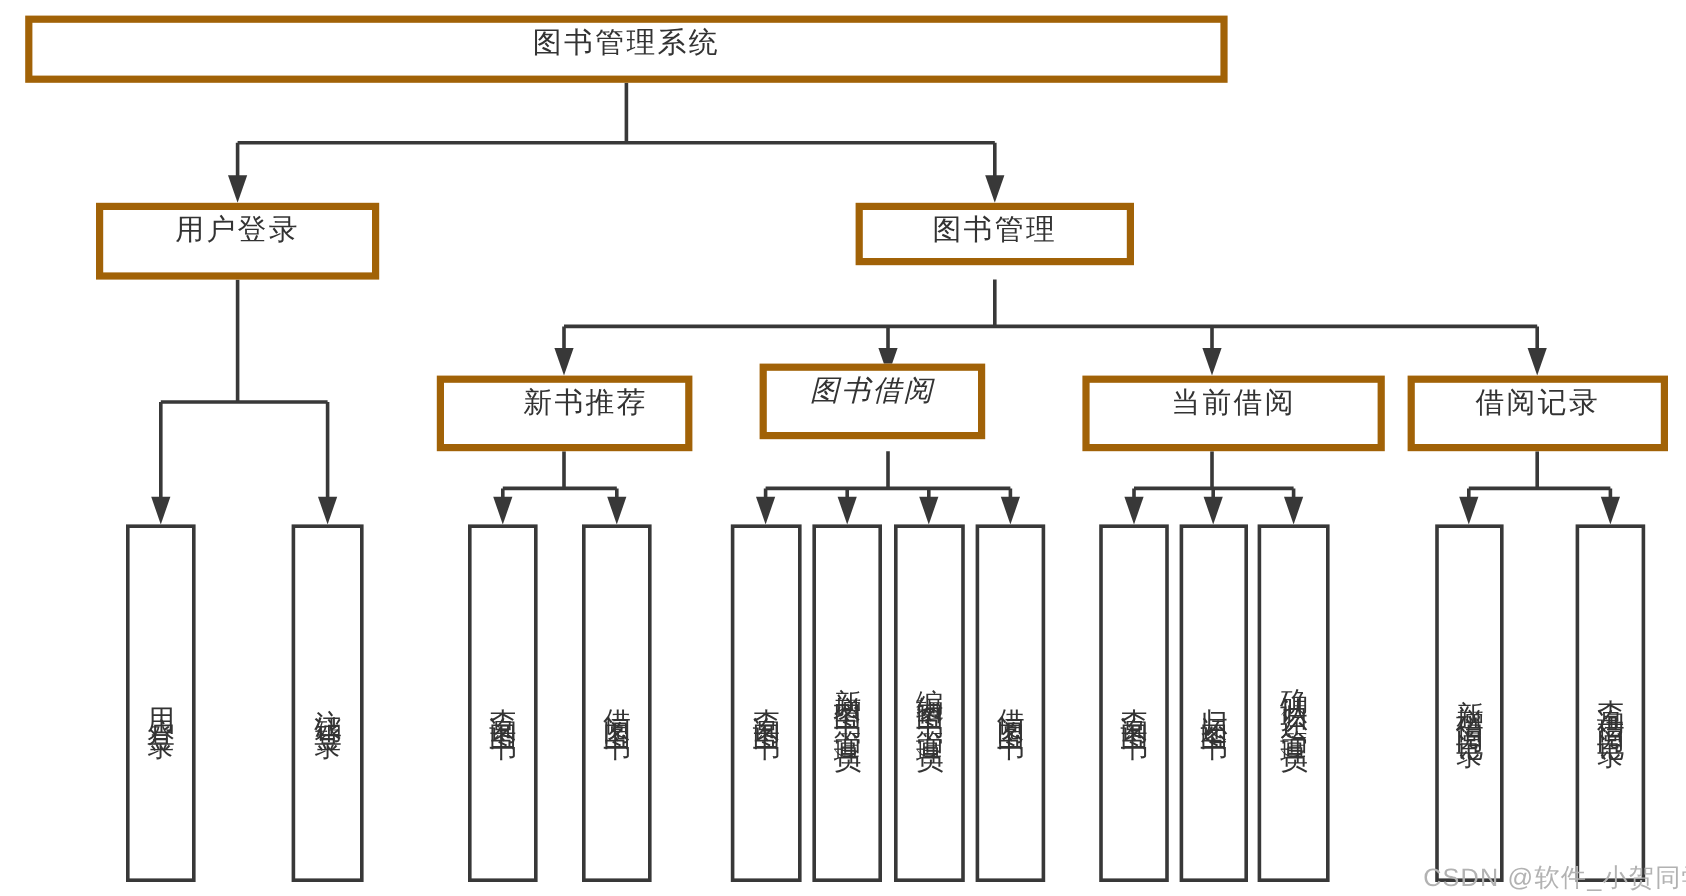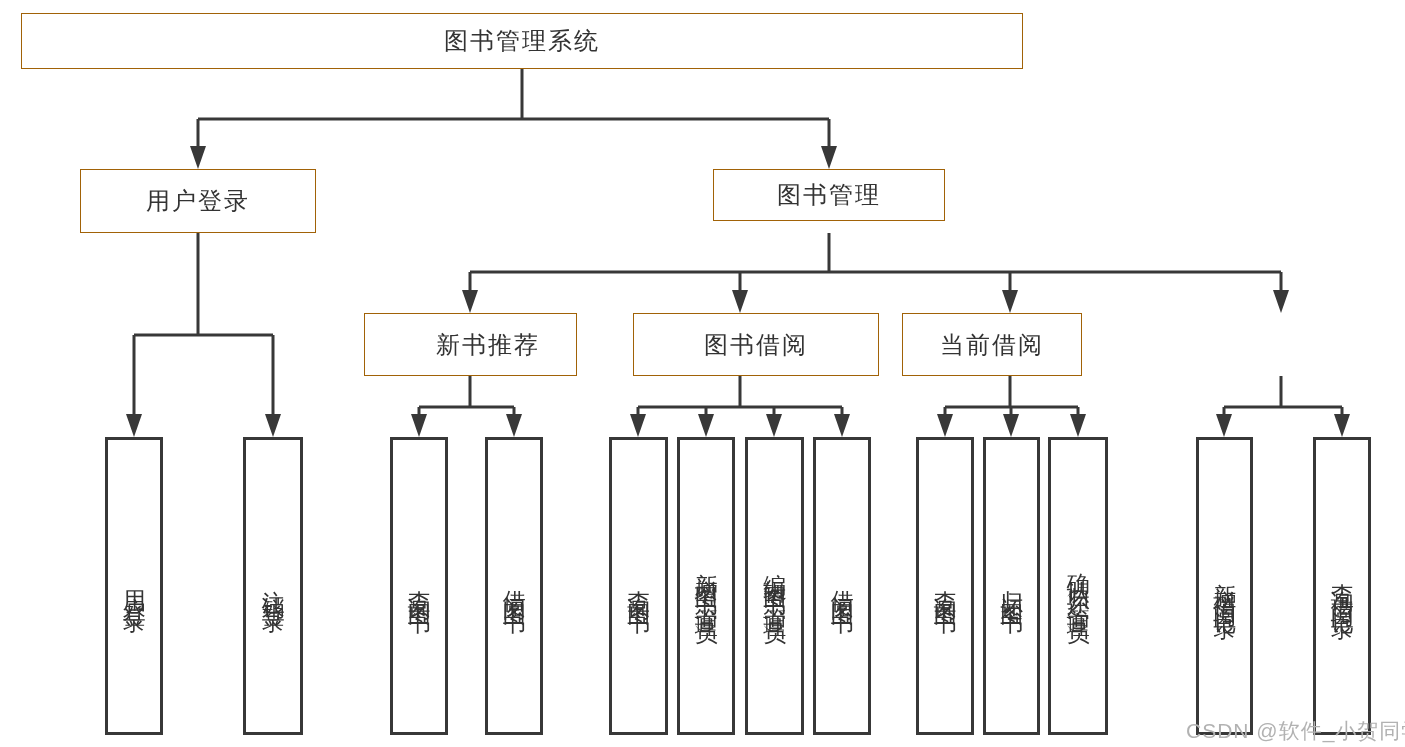--- a/index.html
+++ b/index.html
@@ -19,23 +19,22 @@
     position: absolute;
     left: 0;
     top: 0;
     width: 1405px;
     height: 747px;
   }
   .node {
     position: absolute;
     box-sizing: border-box;
     background: #ffffff;
-    border: 1px solid #a16207;
+    border: 6px solid #a16207;
     display: flex;
-    align-items: center;
     justify-content: center;
     color: #333333;
     font-size: 24px;
     letter-spacing: 2px;
     white-space: nowrap;
   }
   .leaf {
     position: absolute;
     box-sizing: border-box;
     background: #ffffff;
@@ -51,22 +50,22 @@
     text-orientation: mixed;
     letter-spacing: 7px;
     line-height: 1.2;
     white-space: nowrap;
   }
   
   .root-box      { left: 21px;   top: 13px;  width: 1002px; height: 56px; }
   .b-user-login  { left: 80px;   top: 169px; width: 236px;  height: 64px; }
   .b-book-mgmt   { left: 713px;  top: 169px; width: 232px;  height: 52px; }
   .s-new-book    { left: 364px;  top: 313px; width: 213px;  height: 63px; padding-left: 35px; }
-  .s-borrow      { left: 633px;  top: 313px; width: 246px;  height: 63px; }
-  .s-current     { left: 902px;  top: 313px; width: 180px;  height: 63px; }
+  .s-borrow      { left: 633px;  top: 303px; width: 188px;  height: 63px; font-style: italic; }
+  .s-current     { left: 902px;  top: 313px; width: 252px;  height: 63px; }
   .s-records     { left: 1173px; top: 313px; width: 217px;  height: 63px; }
   .lf    { top: 437px; height: 298px; }
   .lf-0  { left: 105px;  width: 58px; }
   .lf-1  { left: 243px;  width: 60px; }
   .lf-2  { left: 390px;  width: 58px; }
   .lf-3  { left: 485px;  width: 58px; }
   .lf-4  { left: 609px;  width: 59px; }
   .lf-5  { left: 677px;  width: 58px; }
   .lf-6  { left: 745px;  width: 59px; }
   .lf-7  { left: 813px;  width: 58px; }
@@ -151,20 +150,23 @@
 
   <div class="node s-new-book">
     <span>新书推荐</span>
   </div>
   <div class="node s-borrow">
     <span>图书借阅</span>
   </div>
   <div class="node s-current">
     <span>当前借阅</span>
   </div>
+  <div class="node s-records">
+    <span>借阅记录</span>
+  </div>
 
   <div class="leaf lf lf-0">
     <span class="vtext">用户登录</span>
   </div>
   <div class="leaf lf lf-1">
     <span class="vtext">注销登录</span>
   </div>
 
   <div class="leaf lf lf-2">
     <span class="vtext">查询图书</span>

